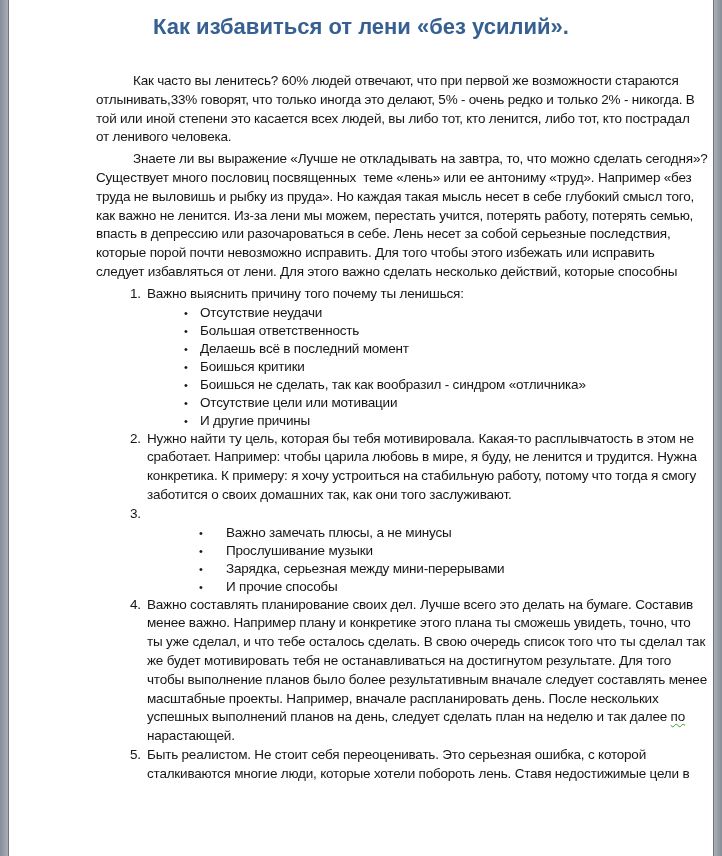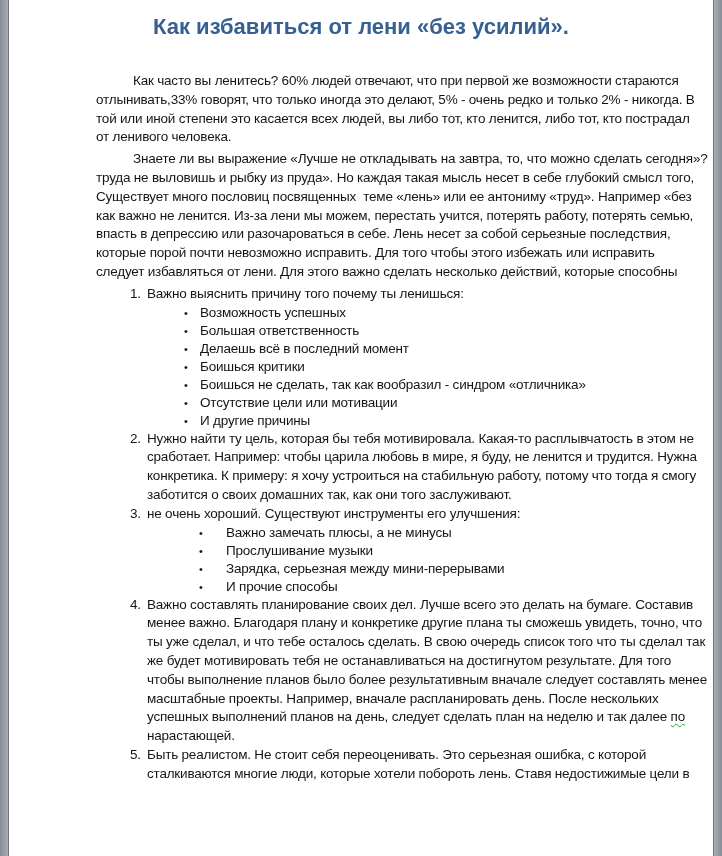--- a/index.html
+++ b/index.html
@@ -49,36 +49,36 @@
     <h1 class="doc-title">Как избавиться от лени «без усилий».</h1>
     <div class="content">
         <div class="para">
           <div class="line first">Как часто вы ленитесь? 60% людей отвечают, что при первой же возможности стараются</div>
           <div class="line">отлынивать,33% говорят, что только иногда это делают, 5% - очень редко и только 2% - никогда. В</div>
           <div class="line">той или иной степени это касается всех людей, вы либо тот, кто ленится, либо тот, кто пострадал</div>
           <div class="line">от ленивого человека.</div>
         </div>
         <div class="para">
           <div class="line first">Знаете ли вы выражение «Лучше не откладывать на завтра, то, что можно сделать сегодня»?</div>
+          <div class="line">Существует много пословиц посвященных  теме «лень» или ее антониму «труд». Например «без</div>
           <div class="line">труда не выловишь и рыбку из пруда». Но каждая такая мысль несет в себе глубокий смысл того,</div>
-          <div class="line">Существует много пословиц посвященных  теме «лень» или ее антониму «труд». Например «без</div>
           <div class="line">как важно не ленится. Из-за лени мы можем, перестать учится, потерять работу, потерять семью,</div>
           <div class="line">впасть в депрессию или разочароваться в себе. Лень несет за собой серьезные последствия,</div>
           <div class="line">которые порой почти невозможно исправить. Для того чтобы этого избежать или исправить</div>
           <div class="line">следует избавляться от лени. Для этого важно сделать несколько действий, которые способны</div>
         </div>
         <div class="num-item">
           <span class="num">1.</span>
           <div class="num-body">
             <div class="line">Важно выяснить причину того почему ты ленишься:</div>
           </div>
         </div>
         <div class="bullet level1">
           <span class="dot">•</span>
-          <span class="btext">Возможность успешных</span>
+          <span class="btext">Отсутствие неудачи</span>
         </div>
         <div class="bullet level1">
           <span class="dot">•</span>
           <span class="btext">Большая ответственность</span>
         </div>
         <div class="bullet level1">
           <span class="dot">•</span>
           <span class="btext">Делаешь всё в последний момент</span>
         </div>
         <div class="bullet level1">
@@ -102,21 +102,20 @@
           <div class="num-body">
             <div class="line">Нужно найти ту цель, которая бы тебя мотивировала. Какая-то расплывчатость в этом не</div>
             <div class="line">сработает. Например: чтобы царила любовь в мире, я буду, не ленится и трудится. Нужна</div>
             <div class="line">конкретика. К примеру: я хочу устроиться на стабильную работу, потому что тогда я смогу</div>
             <div class="line">заботится о своих домашних так, как они того заслуживают.</div>
           </div>
         </div>
         <div class="num-item">
           <span class="num">3.</span>
           <div class="num-body">
-            <div class="line">не очень хороший. Существуют инструменты его улучшения:</div>
           </div>
         </div>
         <div class="bullet level2">
           <span class="dot">•</span>
           <span class="btext">Важно замечать плюсы, а не минусы</span>
         </div>
         <div class="bullet level2">
           <span class="dot">•</span>
           <span class="btext">Прослушивание музыки</span>
         </div>
@@ -125,21 +124,21 @@
           <span class="btext">Зарядка, серьезная между мини-перерывами</span>
         </div>
         <div class="bullet level2">
           <span class="dot">•</span>
           <span class="btext">И прочие способы</span>
         </div>
         <div class="num-item">
           <span class="num">4.</span>
           <div class="num-body">
             <div class="line">Важно составлять планирование своих дел. Лучше всего это делать на бумаге. Составив</div>
-            <div class="line">менее важно. Благодаря плану и конкретике другие плана ты сможешь увидеть, точно, что</div>
+            <div class="line">менее важно. Например плану и конкретике этого плана ты сможешь увидеть, точно, что</div>
             <div class="line">ты уже сделал, и что тебе осталось сделать. В свою очередь список того что ты сделал так</div>
             <div class="line">же будет мотивировать тебя не останавливаться на достигнутом результате. Для того</div>
             <div class="line">чтобы выполнение планов было более результативным вначале следует составлять менее</div>
             <div class="line">масштабные проекты. Например, вначале распланировать день. После нескольких</div>
             <div class="line">успешных выполнений планов на день, следует сделать план на неделю и так далее <span class="spell">по</span></div>
             <div class="line">нарастающей.</div>
           </div>
         </div>
         <div class="num-item">
           <span class="num">5.</span>

